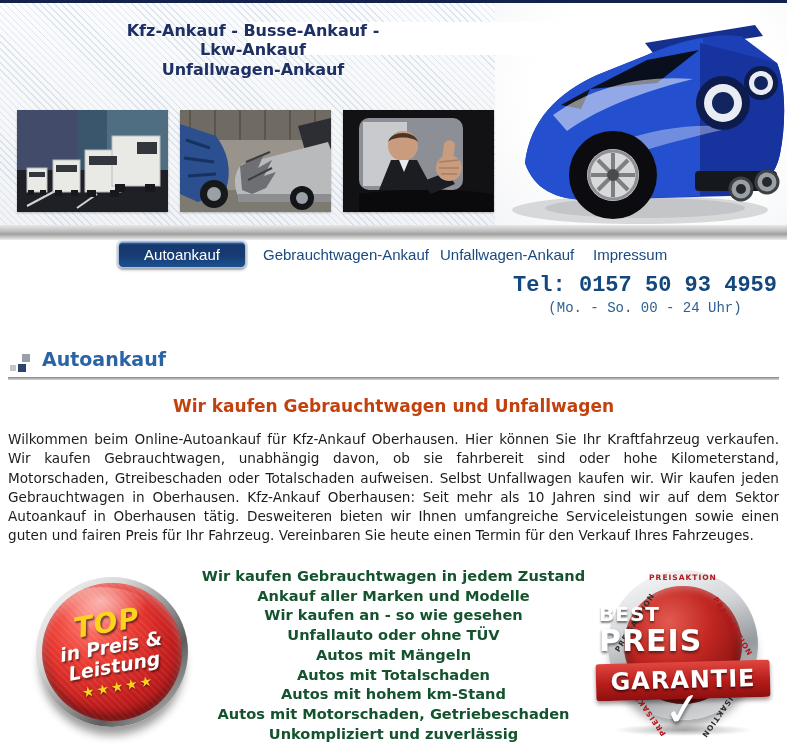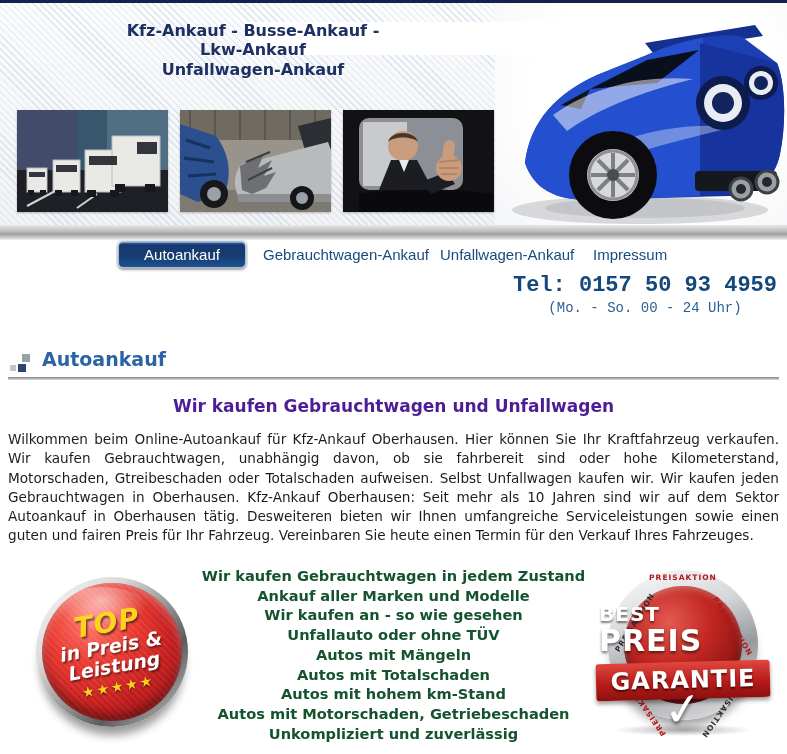--- a/index.html
+++ b/index.html
@@ -59,21 +59,21 @@
   .blocks-icon .sq1 { position:absolute; right:4px; top:0; width:8px; height:8px; background:#9aa0a8; }
   .blocks-icon .sq2 { position:absolute; left:0; bottom:1px; width:6px; height:6px; background:#c2c6cc; }
   .blocks-icon .sq3 { position:absolute; left:8px; bottom:0; width:8px; height:8px; background:#2e4470; }
   .section-title { position:absolute; left:34px; top:0; font-family:"DejaVu Sans", sans-serif;
     font-size:19px; font-weight:bold; color:#2b64a4; }
   .rule { position:absolute; left:8px; top:377px; width:771px; height:3px;
     background:linear-gradient(180deg,#858585,#d9d9d9); }
 
   
   .main-heading { position:absolute; left:0; top:396px; width:787px; text-align:center;
-    font-family:"DejaVu Sans", sans-serif; font-size:17px; font-weight:bold; color:#4c1d95; }
+    font-family:"DejaVu Sans", sans-serif; font-size:17px; font-weight:bold; color:#c2410c; }
   .paragraph { position:absolute; left:8px; top:430px; width:771px; text-align:justify;
     font-family:"DejaVu Sans", sans-serif; font-size:13.6px; line-height:19.3px; color:#1c1c1c; }
   .features { position:absolute; left:0; top:566px; width:787px; text-align:center; }
   .features div { font-family:"DejaVu Sans", sans-serif; font-size:14.6px; font-weight:bold;
     color:#14532d; line-height:19.7px; }
 
   
   .badge-top { position:absolute; left:36px; top:577px; width:152px; height:150px; }
   .tp-outer { position:absolute; inset:0; border-radius:50%;
     background:linear-gradient(135deg,#fafafa 0%,#d9d9d9 30%,#8d8d8d 55%,#5c5c5c 70%,#cfcfcf 100%);

